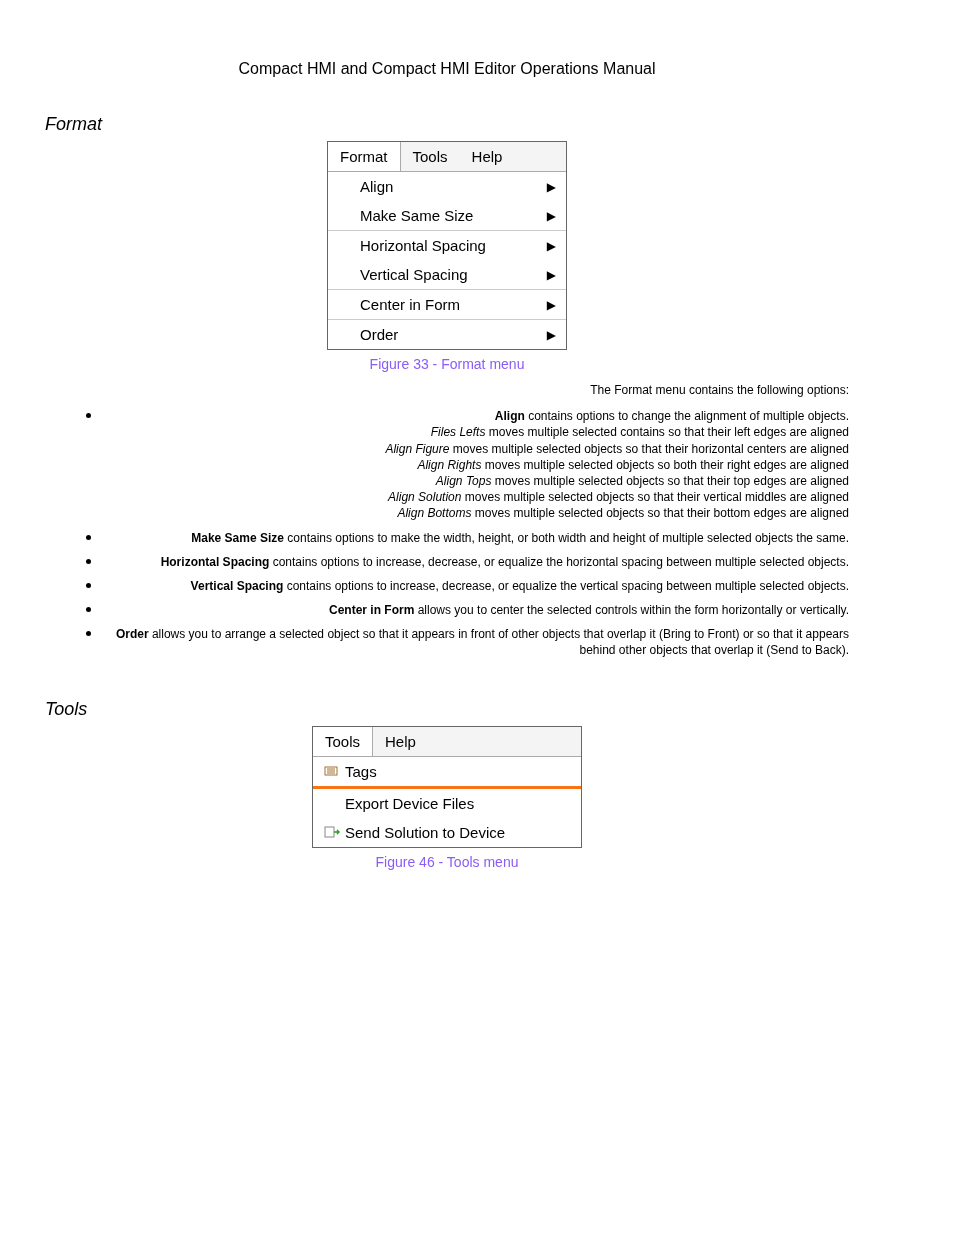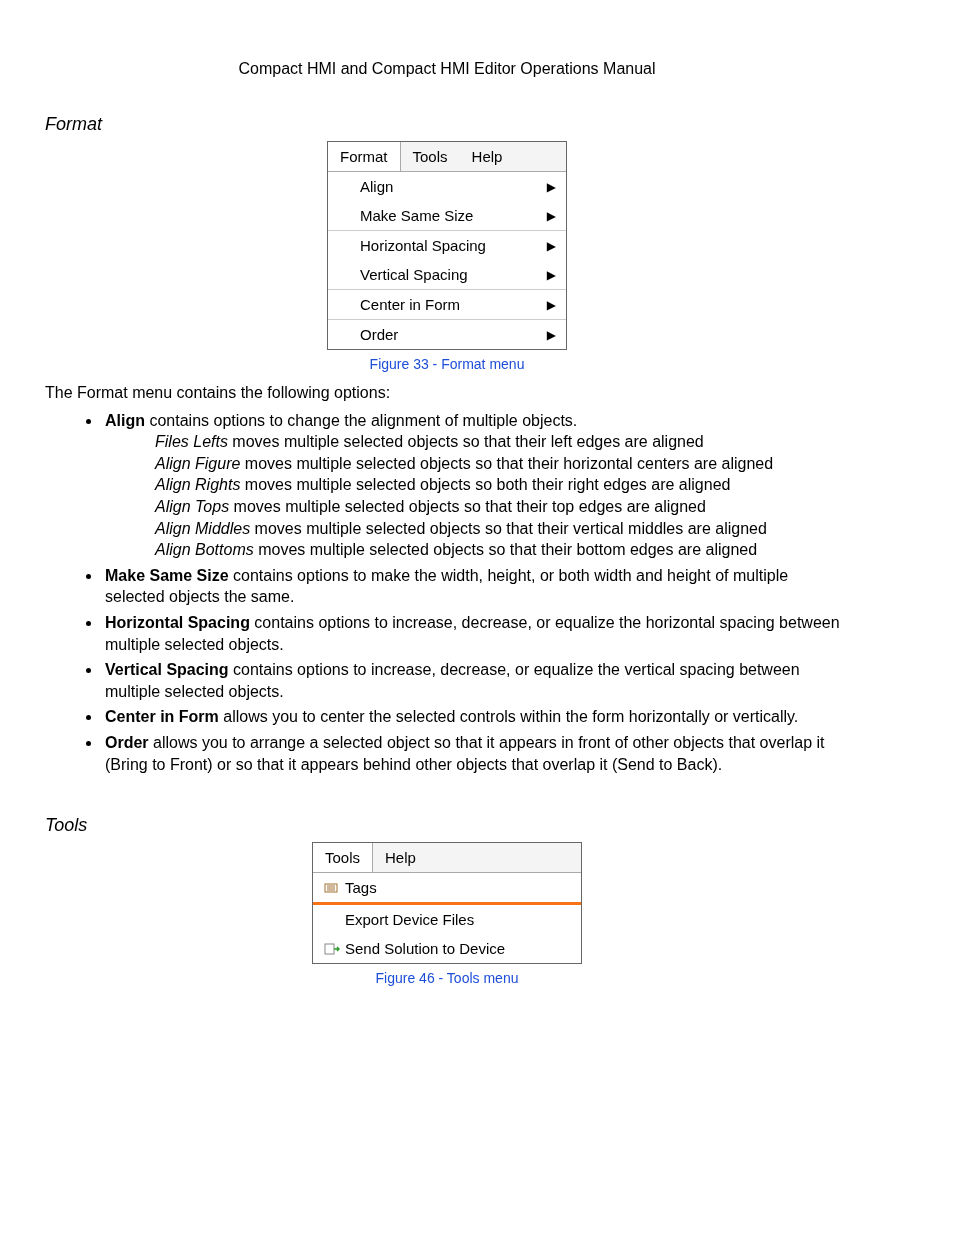--- a/index.html
+++ b/index.html
@@ -57,27 +57,27 @@
   .format-menu .group:last-child { border-bottom: 0; }
   .format-menu .menu-item {
     display: flex;
     align-items: center;
     padding: 6px 8px 6px 10px;
   }
   .format-menu .menu-item .icon-col { width: 22px; }
   .format-menu .menu-item .label { flex: 1; }
   .format-menu .menu-item .arrow { font-size: 12px; color:#000; padding-right:2px; }
   .figure-caption {
-    color: #1d4ed8;
+    color: #8b5cf6;
     font-size: 14px;
     margin-top: 6px;
   }
 
   
-  .body-text { font-size: 16px; line-height: 1.35; }
+  .body-text { font-size: 12px; line-height: 1.35; text-align: right; }
   ul.main-list { margin: 4px 0 0 0; padding-left: 58px; }
   ul.main-list > li { margin-bottom: 2px; padding-left: 2px; }
   ul.main-list > li::marker { font-size: 18px; }
   .sub-indent {
     margin-left: 50px;
   }
   .sub-indent p { margin: 0; }
   .sub-indent .em { font-style: italic; }
   .bold { font-weight: 700; }
 
@@ -177,25 +177,25 @@
     </div>
     <div class="figure-caption">Figure 33 - Format menu</div>
   </div>
 
   <div class="body-text">
     <p style="margin:10px 0 2px 0">The Format menu contains the following options:</p>
     <ul class="main-list">
       <li>
         <span class="bold">Align</span><span> contains options to change the alignment of multiple objects.</span>
         <div class="sub-indent">
-          <p><span class="em">Files Lefts</span><span> moves multiple selected objects so that their left edges are aligned</span></p>
+          <p><span class="em">Files Lefts</span><span> moves multiple selected contains so that their left edges are aligned</span></p>
           <p><span class="em">Align Figure</span><span> moves multiple selected objects so that their horizontal centers are aligned</span></p>
           <p><span class="em">Align Rights</span><span> moves multiple selected objects so both their right edges are aligned</span></p>
           <p><span class="em">Align Tops</span><span> moves multiple selected objects so that their top edges are aligned</span></p>
-          <p><span class="em">Align Middles</span><span> moves multiple selected objects so that their vertical middles are aligned</span></p>
+          <p><span class="em">Align Solution</span><span> moves multiple selected objects so that their vertical middles are aligned</span></p>
           <p><span class="em">Align Bottoms</span><span> moves multiple selected objects so that their bottom edges are aligned</span></p>
         </div>
       </li>
       <li>
         <span class="bold">Make Same Size</span><span> contains options to make the width, height, or both width and height of multiple selected objects the same.</span>
       </li>
       <li>
         <span class="bold">Horizontal Spacing</span><span> contains options to increase, decrease, or equalize the horizontal spacing between multiple selected objects.</span>
       </li>
       <li>

